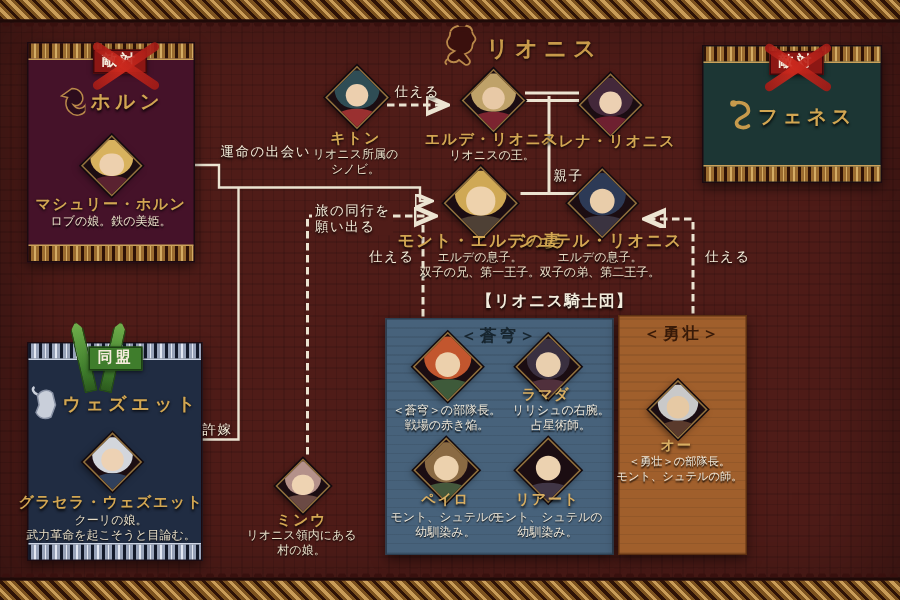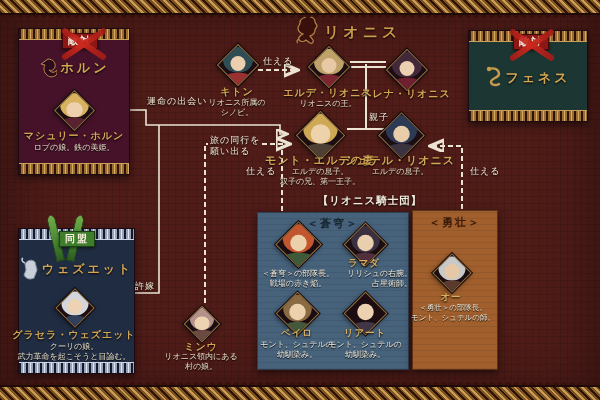--- a/index.html
+++ b/index.html
@@ -253,20 +253,21 @@
         <div class="bust">
           <div class="hair"></div>
           <div class="face"></div>
           <div class="cloth"></div>
         </div>
       </div>
   </div>
   <div class="gname big" style="left:340px;top:153px;width:120px;">シュテル・リオニス</div>
   <div class="gdesc" style="left:340px;top:167px;width:120px;">
     <div>エルデの息子。</div>
+    <div>双子の弟、第二王子。</div>
   </div>
 
   <div class="diamond" style="left: 189px; top: 311px; width: 24px; height: 24px; --hair: #b4918a; --skin: #eed3b2; --cloth: #6b4a44;">
     <div class="inner">
         <div class="bust">
           <div class="hair"></div>
           <div class="face"></div>
           <div class="cloth"></div>
         </div>
       </div>
@@ -300,21 +301,21 @@
   <div class="diamond" style="left: 350px; top: 229px; width: 29px; height: 29px; --hair: #3a3040; --skin: #e9cfae; --cloth: #50303c;">
     <div class="inner">
         <div class="bust">
           <div class="hair"></div>
           <div class="face"></div>
           <div class="cloth"></div>
         </div>
       </div>
   </div>
   <div class="kname" style="left:324px;top:257px;width:80px;">ラマダ</div>
-  <div class="kdesc" style="left:316px;top:269px;width:96px;text-align:right;">
+  <div class="kdesc" style="left:326px;top:269px;width:96px;">
     <div>リリシュの右腕。</div>
     <div>占星術師。</div>
   </div>
 
   <div class="diamond" style="left: 282px; top: 298px; width: 29px; height: 29px; --hair: #8a6a43; --skin: #ecd1ad; --cloth: #44583c;">
     <div class="inner">
         <div class="bust">
           <div class="hair"></div>
           <div class="face"></div>
           <div class="cloth"></div>

